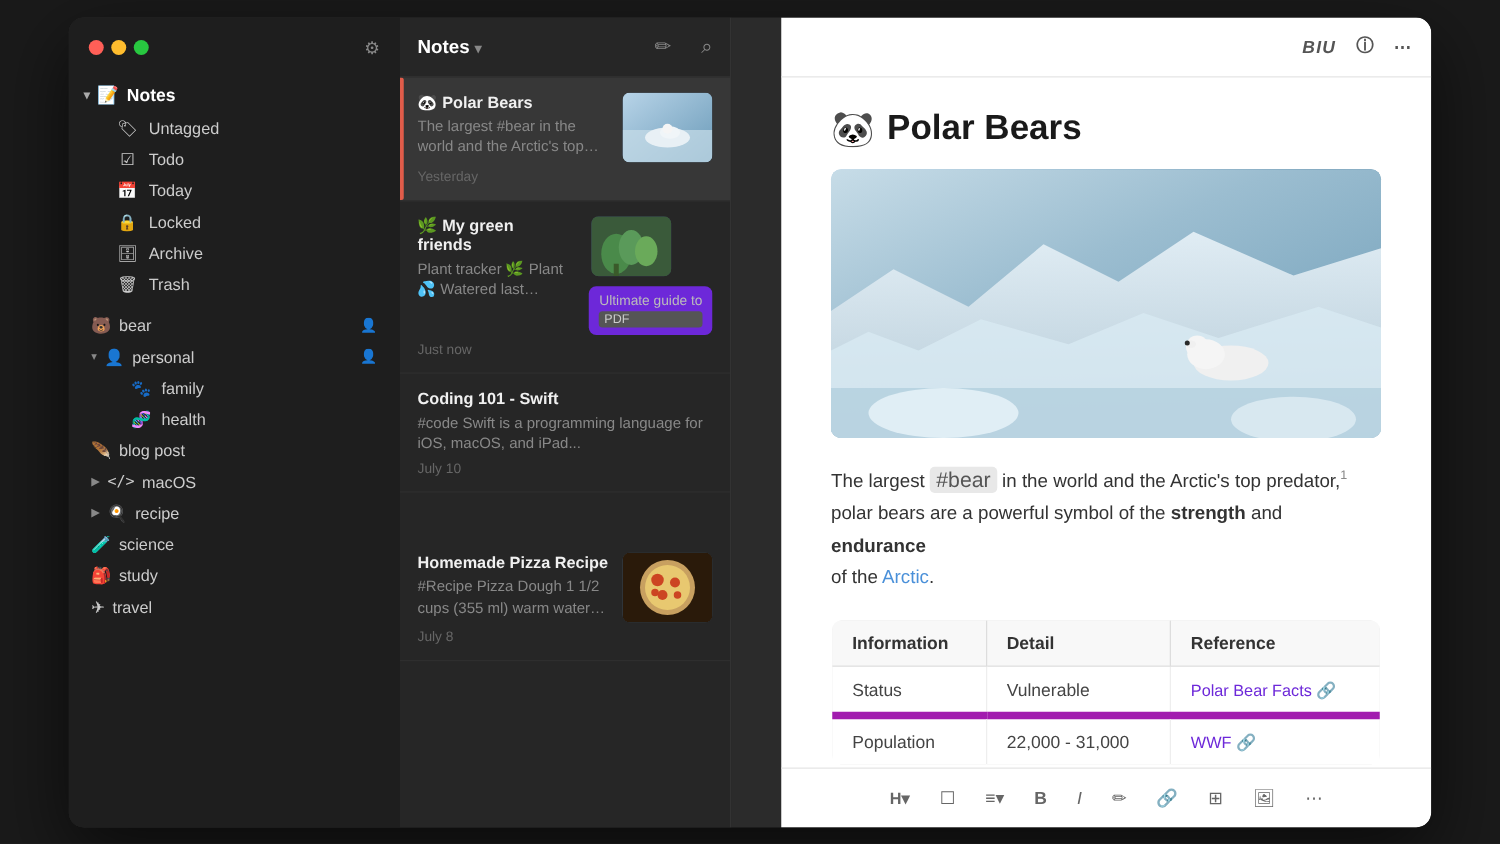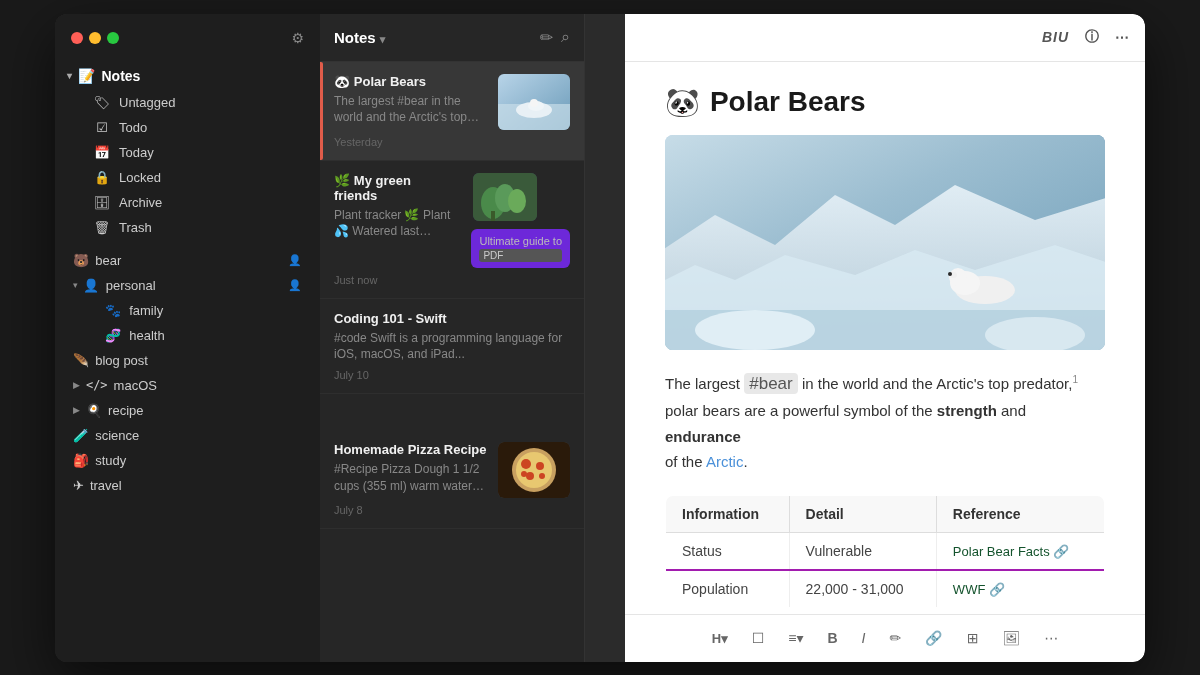--- a/index.html
+++ b/index.html
@@ -106,21 +106,21 @@
       display: flex;
       flex-direction: column;
       flex-shrink: 0;
     }
     .notes-list-header {
       height: 48px;
       display: flex;
       align-items: center;
       padding: 0 14px;
       border-bottom: 1px solid #333;
-      gap: 8px;
+      gap: 24px;
     }
     .notes-list-title {
       font-size: 15px;
       font-weight: 600;
       color: #fff;
       flex: 1;
     }
     .notes-list-icon {
       color: #888;
       font-size: 16px;
@@ -278,26 +278,26 @@
       color: #333;
       padding: 10px 16px;
       text-align: left;
       border-bottom: 1px solid #ddd;
       border-right: 1px solid #ddd;
     }
     .data-table th:last-child { border-right: none; }
     .data-table td {
       padding: 10px 16px;
       color: #444;
-      border-bottom: 2px solid #a21caf;
+      border-bottom: 6px solid #a21caf;
       border-right: 1px solid #eee;
     }
     .data-table td:last-child { border-right: none; }
     .data-table tr:last-child td { border-bottom: none; }
-    .table-link { color: #14532d; text-decoration: none; font-size: 13px; text-align: center; }
+    .table-link { color: #6d28d9; text-decoration: none; font-size: 13px; text-align: center; }
 
     .editor-toolbar-bottom {
       height: 48px;
       display: flex;
       align-items: center;
       padding: 0 16px;
       border-top: 1px solid #e5e5e5;
       gap: 12px;
       justify-content: center;
     }

